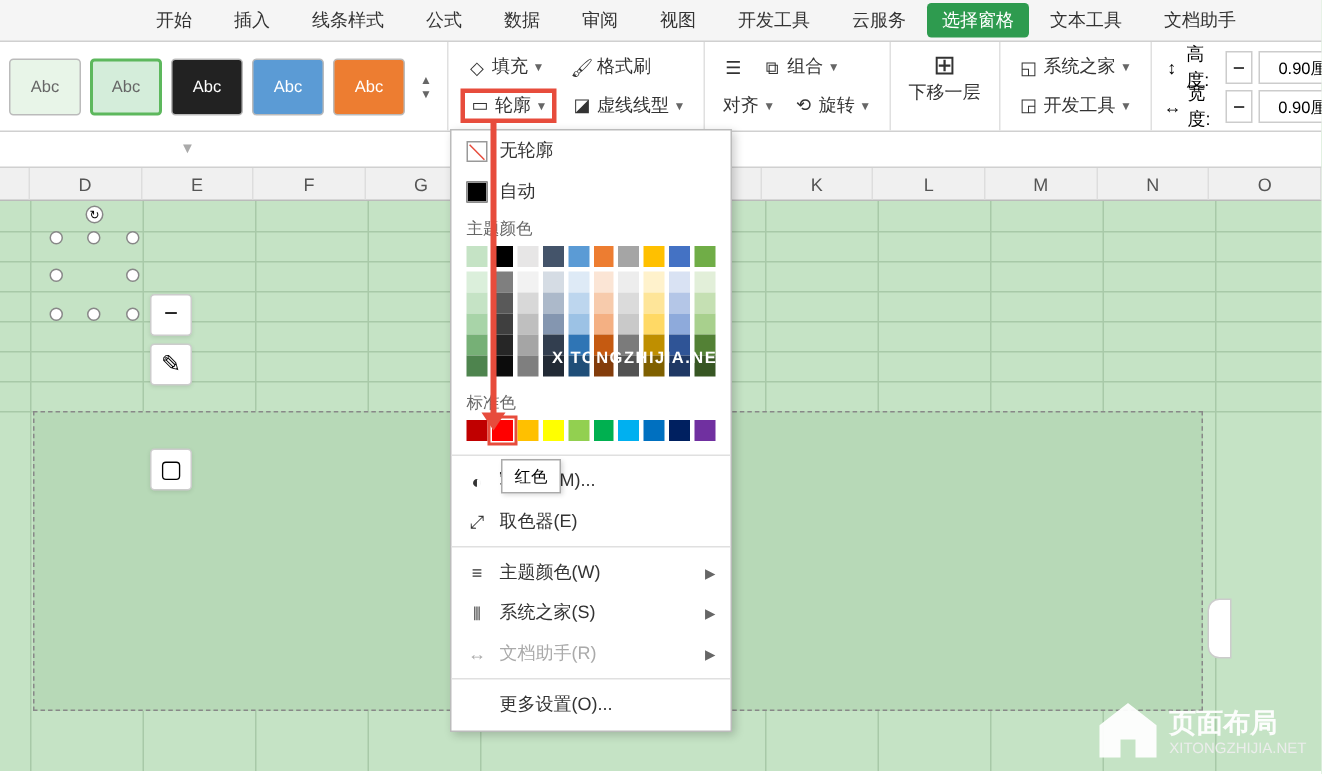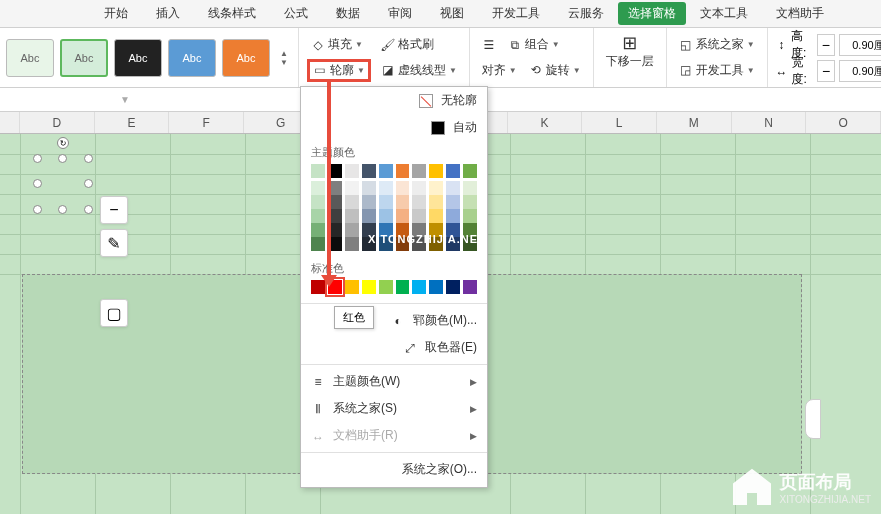--- a/index.html
+++ b/index.html
@@ -55,21 +55,21 @@
     .rotate-handle { width: 12px; height: 12px; background: #fff; border: 1px solid #888; border-radius: 50%; position: absolute; top: -22px; left: 50%; transform: translateX(-50%); display:flex;align-items:center;justify-content:center;font-size:8px;}
     
     
     .float-tool { position: absolute; width: 28px; height: 28px; background: #fff; border: 1px solid #ccc; border-radius: 3px; display: flex; align-items: center; justify-content: center; box-shadow: 0 1px 3px rgba(0,0,0,0.1); cursor: pointer; }
     
     
     .selected-shape { position: absolute; left: 22px; top: 140px; width: 780px; height: 200px; background: #b7d9b7; border: 1px dashed #888; }
     
     
     .dropdown { position: absolute; left: 300px; top: 86px; width: 188px; background: #fff; border: 1px solid #bbb; box-shadow: 2px 2px 6px rgba(0,0,0,0.2); z-index: 100; padding-bottom: 4px; }
-    .dd-item { display: flex; align-items: center; gap: 8px; padding: 5px 10px; font-size: 12px; color: #333; cursor: pointer; justify-content: flex-end; }
+    .dd-item { display: flex; align-items: center; gap: 8px; padding: 5px 10px; font-size: 12px; color: #333; cursor: pointer; }
     .dd-item .sub-arrow { margin-left: auto; font-size: 9px; color: #666; }
     .dd-section-label { font-size: 11px; color: #666; padding: 4px 10px 2px; }
     .dd-separator { border-top: 1px solid #e0e0e0; margin: 3px 0; }
     
     .swatch-sq { width: 14px; height: 14px; border: 1px solid #999; }
     .no-outline .swatch-sq { background: #fff; position: relative; }
     .no-outline .swatch-sq::after { content:''; position:absolute; left:-1px; right:-1px; top:50%; border-top:1.5px solid #e74c3c; transform: rotate(45deg); }
     .auto .swatch-sq { background: #000; }
     
     .color-grid { padding: 2px 10px 6px; }
@@ -394,21 +394,21 @@
     <span class="sub-arrow">▶</span>
   </div>
   <div class="dd-item" style="color:#aaa;">
     <span class="icon-box">↔</span>
     <span>文档助手(R)</span>
     <span class="sub-arrow">▶</span>
   </div>
   <div class="dd-separator"></div>
   <div class="dd-item">
     <span class="icon-box"></span>
-    <span>系统之家(O)...</span>
+    <span>更多设置(O)...</span>
   </div>
 </div>
 
 <div class="tooltip">红色</div>
 
 <div class="red-arrow"></div>
 
 <div class="wm-text-overlay">XITONGZHIJIA.NET</div>
 
 <div class="watermark">

